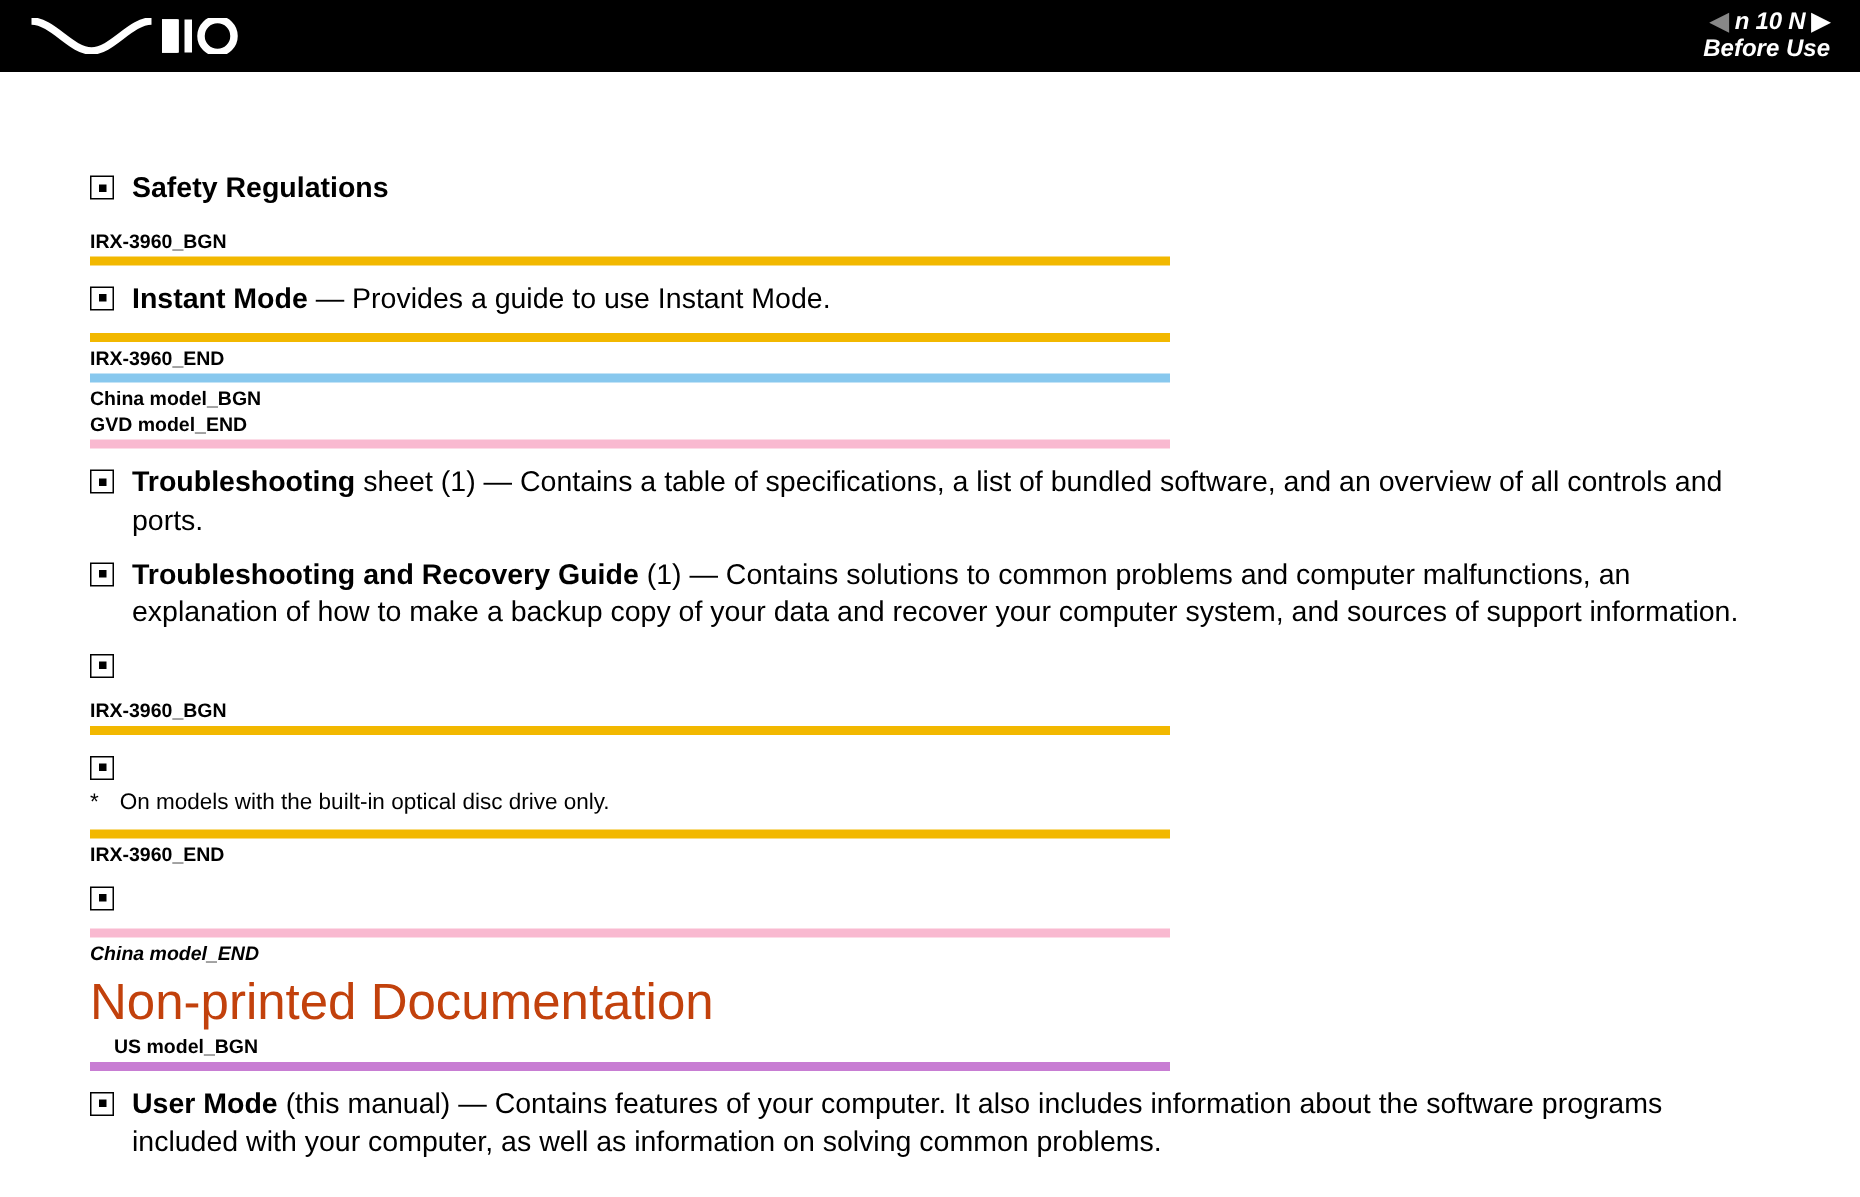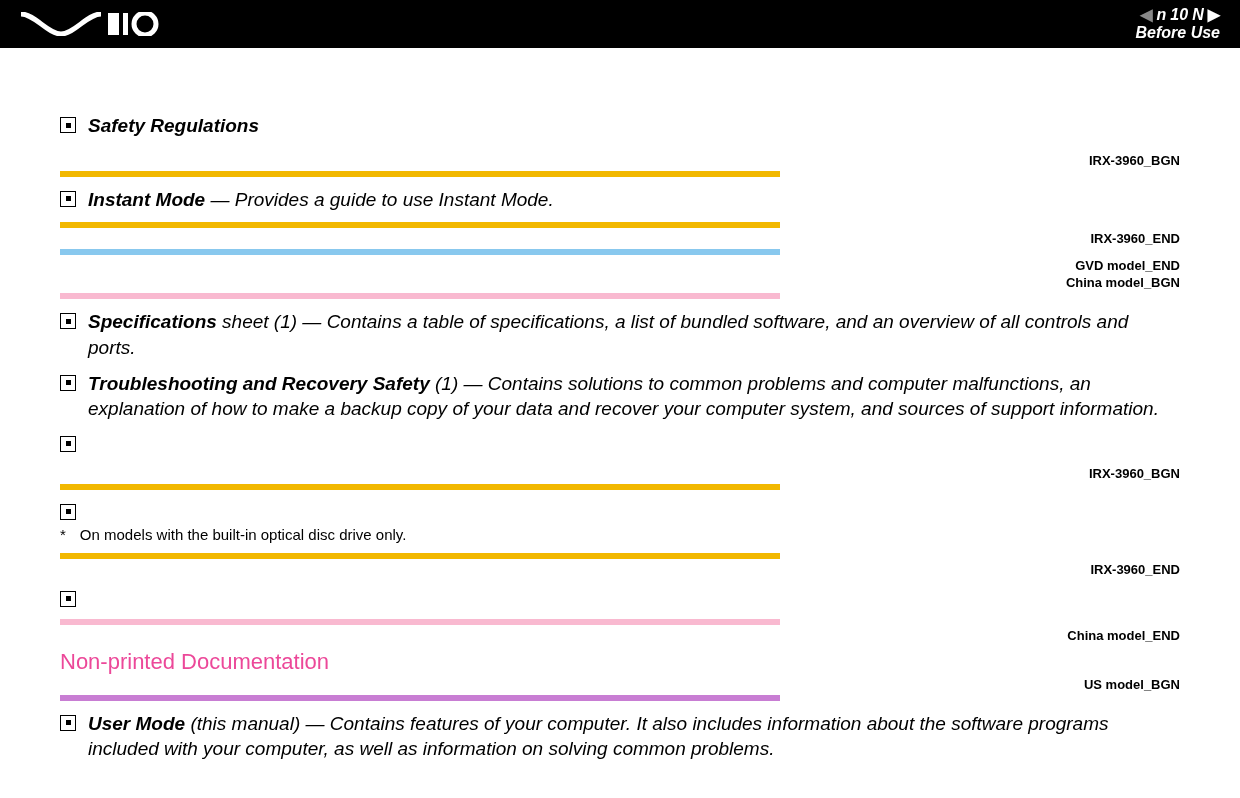--- a/index.html
+++ b/index.html
@@ -65,51 +65,49 @@
   }
   .bullet-icon::after {
     content: "";
     width: 5px;
     height: 5px;
     background: #000;
   }
   .bullet-text {
     font-size: 19px;
     line-height: 1.35;
-    font-style: italic;
   }
   .bullet-text .bold { font-weight: bold; }
   .sup { vertical-align: super; font-size: 0.7em; }
   .tag {
     font-size: 13px;
     font-weight: bold;
     margin: 14px 0 2px 0;
-    text-align: right;
   }
   .bar {
     height: 6px;
     width: 720px;
     max-width: 100%;
     margin: 3px 0 3px 0;
   }
   .bar.yellow-top { background: #f2b800; }
   .bar.yellow-bottom { background: #f2b800; margin-top:10px; }
   .bar.blue { background: #88c8ee; }
   .bar.pink { background: #f9b9d0; }
   .bar.purple { background: #c87dd3; }
   .footnote {
     font-size: 15px;
     margin: 6px 0 0 0;
     display: flex;
     gap: 14px;
   }
   .footnote .star { font-size: 15px; }
   .section-title {
-    color: #ec4899;
-    font-size: 22px;
+    color: #c2410c;
+    font-size: 34px;
     font-weight: normal;
     margin: 6px 0 2px 0;
   }
 </style>
 </head>
 <body>
 
 <div class="header">
   <div class="logo">
     <svg width="140" height="24" viewBox="0 0 280 48">
@@ -151,35 +149,35 @@
   <div class="bullet-row">
     <span class="bullet-icon"></span>
     <span class="bullet-text">
       <span class="bold">Instant Mode</span><span> — Provides a guide to use Instant Mode.</span>
     </span>
   </div>
 
   <div class="bar yellow-bottom"></div>
   <div class="tag" style="margin-top:2px;">IRX-3960_END</div>
   <div class="bar blue"></div>
+  <div class="tag" style="margin-top:0;">China model_BGN</div>
   <div class="tag" style="margin-top:2px;">GVD model_END</div>
-  <div class="tag" style="margin-top:0;">China model_BGN</div>
   <div class="bar pink"></div>
 
   <div class="bullet-row">
     <span class="bullet-icon"></span>
     <span class="bullet-text">
-      <span class="bold">Specifications</span><span> sheet (1) — Contains a table of specifications, a list of bundled software, and an overview of all controls and ports.</span>
-    </span>
-  </div>
-
-  <div class="bullet-row">
-    <span class="bullet-icon"></span>
-    <span class="bullet-text">
-      <span class="bold">Troubleshooting and Recovery Safety</span><span> (1) — Contains solutions to common problems and computer malfunctions, an explanation of how to make a backup copy of your data and recover your computer system, and sources of support information.</span>
+      <span class="bold">Troubleshooting</span><span> sheet (1) — Contains a table of specifications, a list of bundled software, and an overview of all controls and ports.</span>
+    </span>
+  </div>
+
+  <div class="bullet-row">
+    <span class="bullet-icon"></span>
+    <span class="bullet-text">
+      <span class="bold">Troubleshooting and Recovery Guide</span><span> (1) — Contains solutions to common problems and computer malfunctions, an explanation of how to make a backup copy of your data and recover your computer system, and sources of support information.</span>
     </span>
   </div>
 
   <div class="bullet-row">
     <span class="bullet-icon"></span>
   </div>
 
   <div class="tag">IRX-3960_BGN</div>
   <div class="bar yellow-top"></div>
 
@@ -193,21 +191,21 @@
   </div>
 
   <div class="bar yellow-bottom"></div>
   <div class="tag" style="margin-top:2px;">IRX-3960_END</div>
 
   <div class="bullet-row">
     <span class="bullet-icon"></span>
   </div>
 
   <div class="bar pink" style="margin-top:12px;"></div>
-  <div class="tag" style="margin-top:2px;">China model_END</div>
+  <div class="tag" style="margin-top:2px;font-style:italic;">China model_END</div>
 
   <div class="section-title">Non-printed Documentation</div>
 
   <div class="tag" style="margin-top:2px;margin-left:16px;">US model_BGN</div>
   <div class="bar purple"></div>
 
   <div class="bullet-row">
     <span class="bullet-icon"></span>
     <span class="bullet-text">
       <span class="bold">User Mode</span><span> (this manual) — Contains features of your computer. It also includes information about the software programs included with your computer, as well as information on solving common problems.</span>

